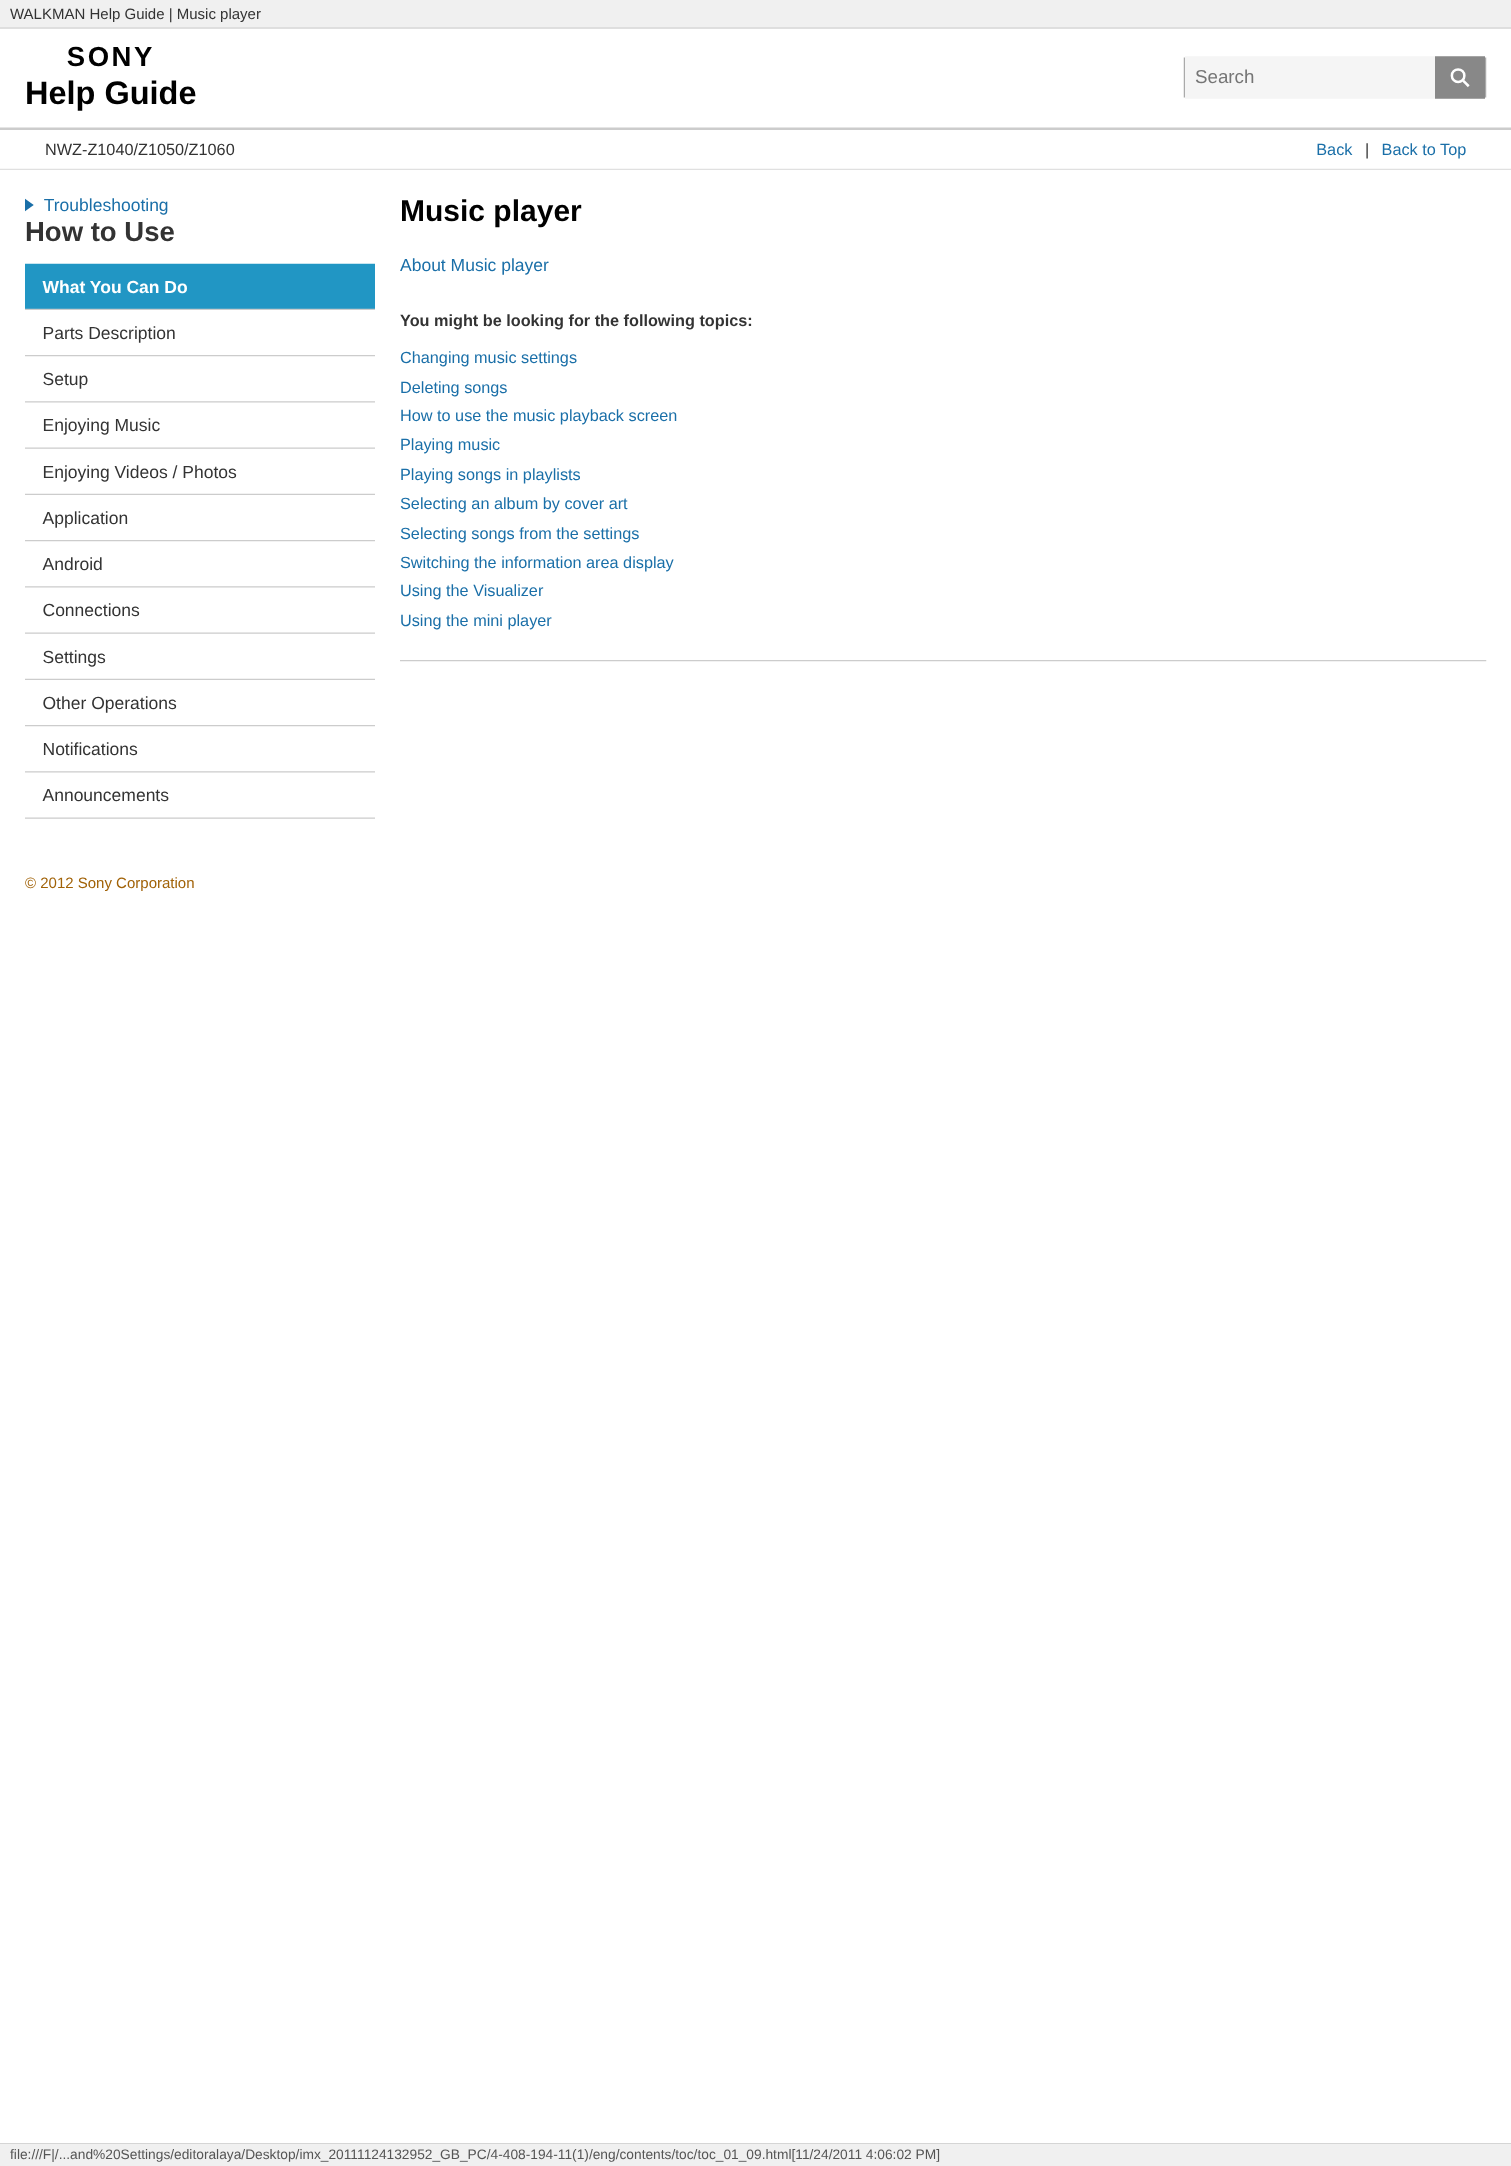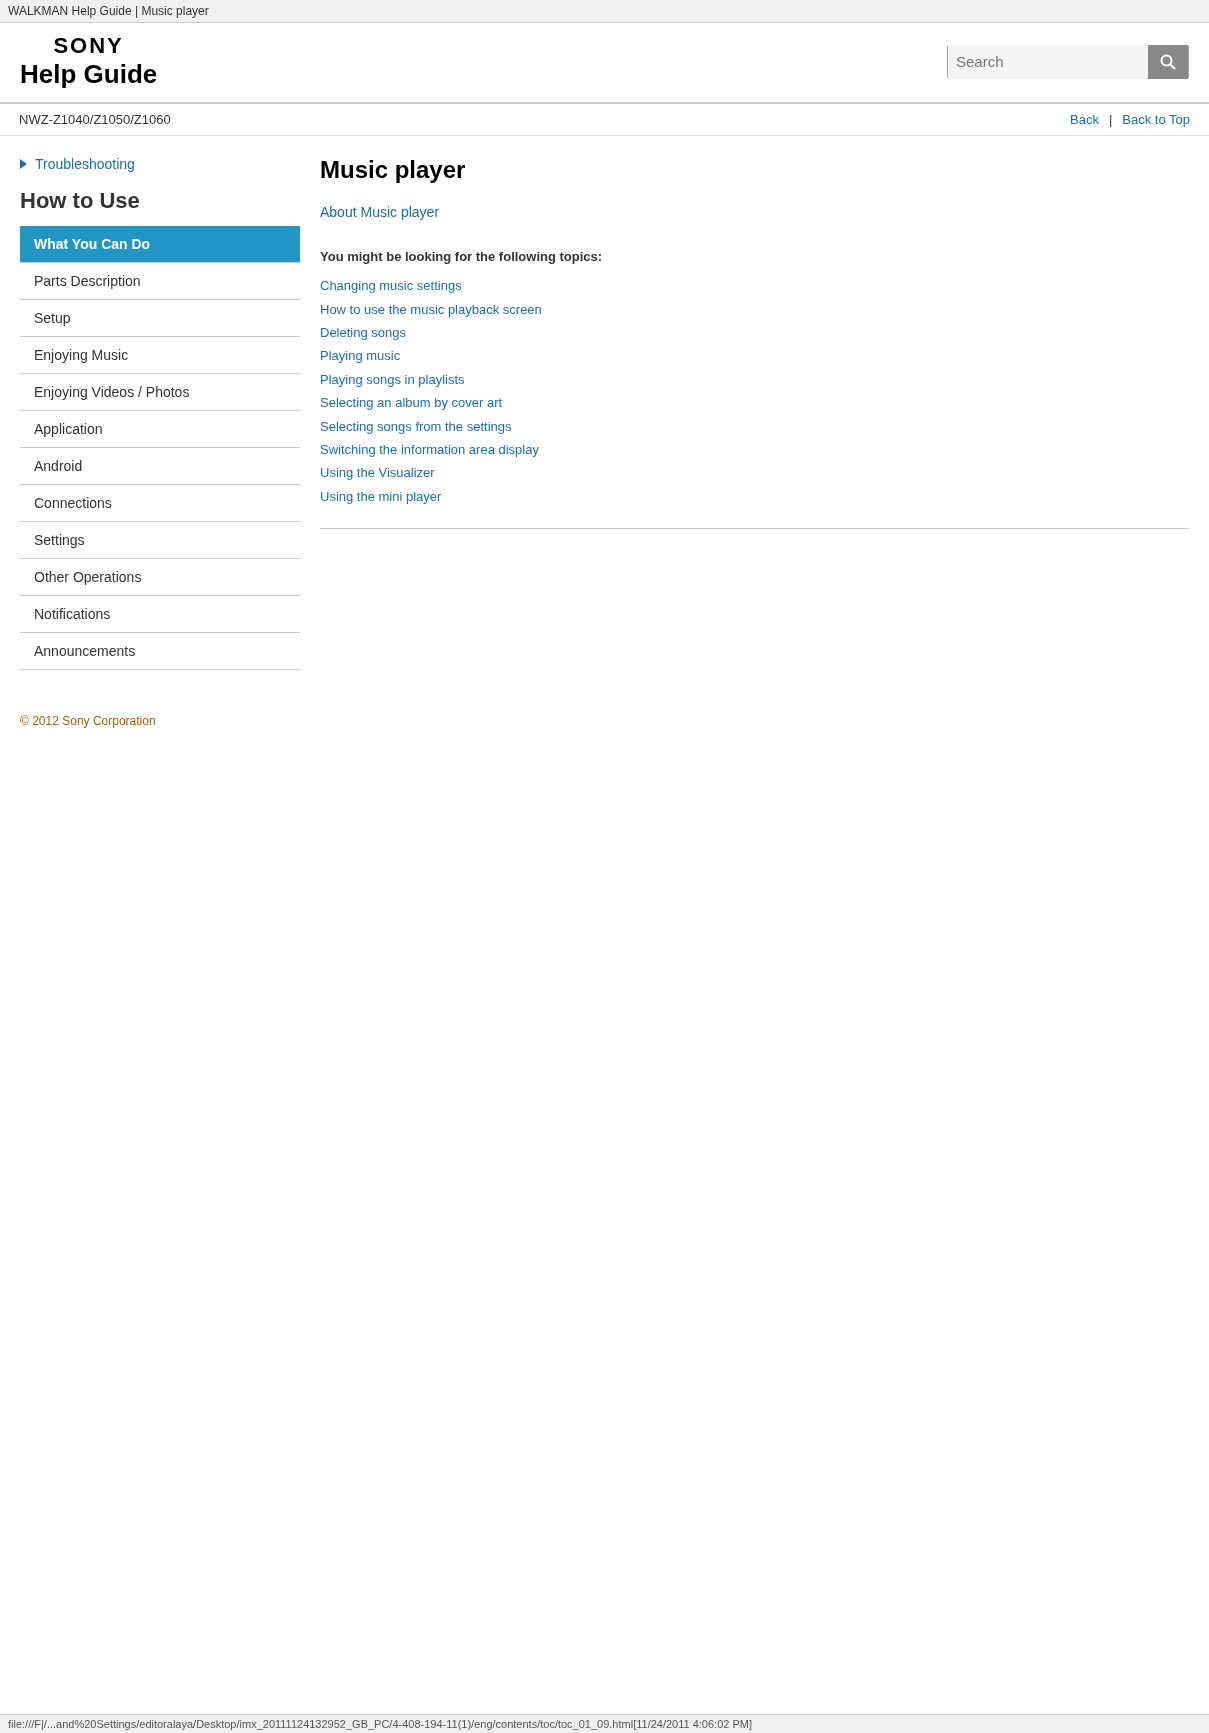--- a/index.html
+++ b/index.html
@@ -62,21 +62,21 @@
       width: 40px;
       height: 34px;
       background: #888;
       border: none;
       cursor: pointer;
       display: flex;
       align-items: center;
       justify-content: center;
     }
     #nav-bar {
-      padding: 8px 19px;
+      padding: 8px 36px;
       display: flex;
       justify-content: space-between;
       align-items: center;
       border-bottom: 1px solid #e0e0e0;
     }
     #model-number {
       font-size: 13px;
       color: #333;
     }
     #nav-links {
@@ -93,21 +93,21 @@
     #main-content {
       display: flex;
       padding: 20px;
       gap: 20px;
     }
     #sidebar {
       width: 280px;
       flex-shrink: 0;
     }
     #troubleshooting-section {
-      margin-bottom: 16px;
+      margin-bottom: 1px;
     }
     #troubleshooting-link {
       color: #1a6fa8;
       text-decoration: none;
       font-size: 14px;
       display: flex;
       align-items: center;
       gap: 4px;
       cursor: pointer;
     }
@@ -261,22 +261,22 @@
   <div id="content-area">
     <h1 id="page-heading">Music player</h1>
 
     <a id="about-link" class="topic-link">About Music player</a>
 
     <div id="topics-section">
       <div id="topics-heading">You might be looking for the following topics:</div>
       <div id="topic-links-list">
 
       <a class="topic-link" href="#">Changing music settings</a>
+          <a class="topic-link" href="#">Deleting songs</a>
           <a class="topic-link" href="#">How to use the music playback screen</a>
-          <a class="topic-link" href="#">Deleting songs</a>
           <a class="topic-link" href="#">Playing music</a>
           <a class="topic-link" href="#">Playing songs in playlists</a>
           <a class="topic-link" href="#">Selecting an album by cover art</a>
           <a class="topic-link" href="#">Selecting songs from the settings</a>
           <a class="topic-link" href="#">Switching the information area display</a>
           <a class="topic-link" href="#">Using the Visualizer</a>
           <a class="topic-link" href="#">Using the mini player</a>
         </div>
     </div>
 

